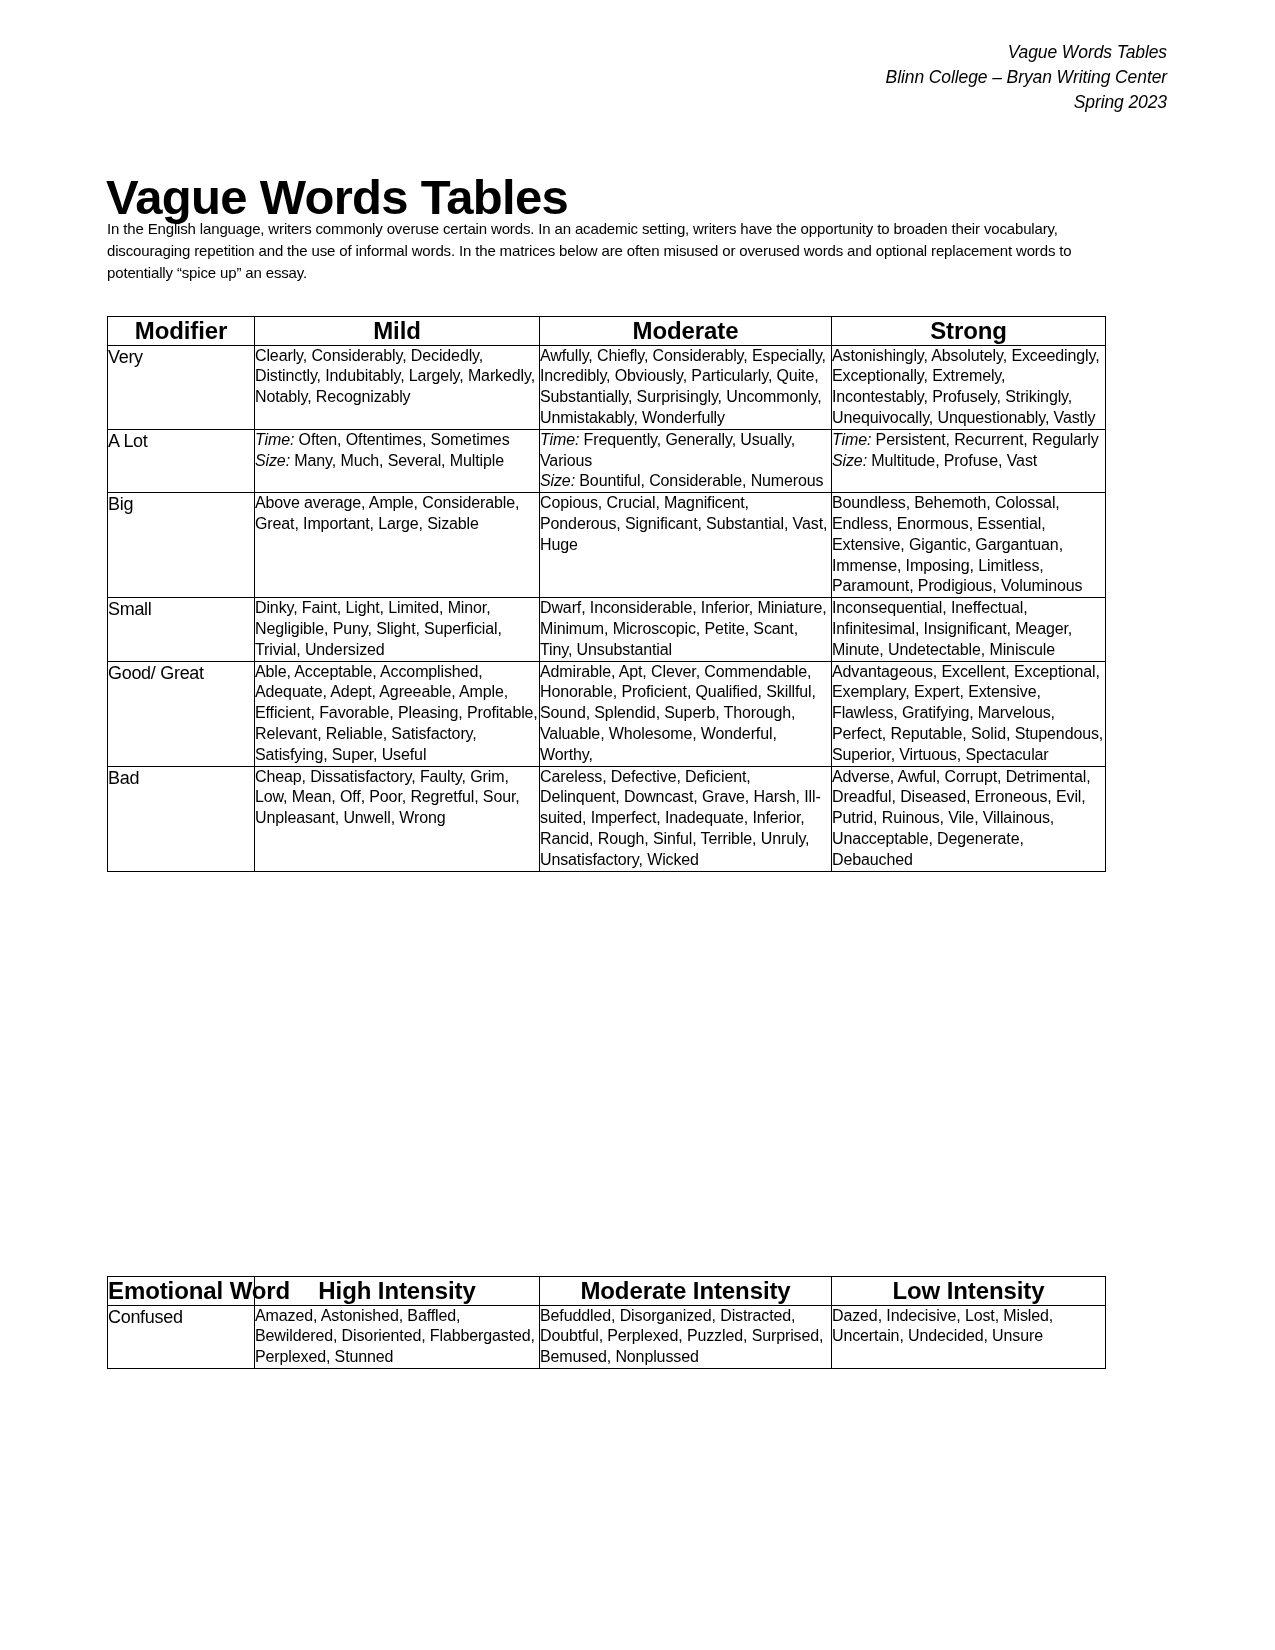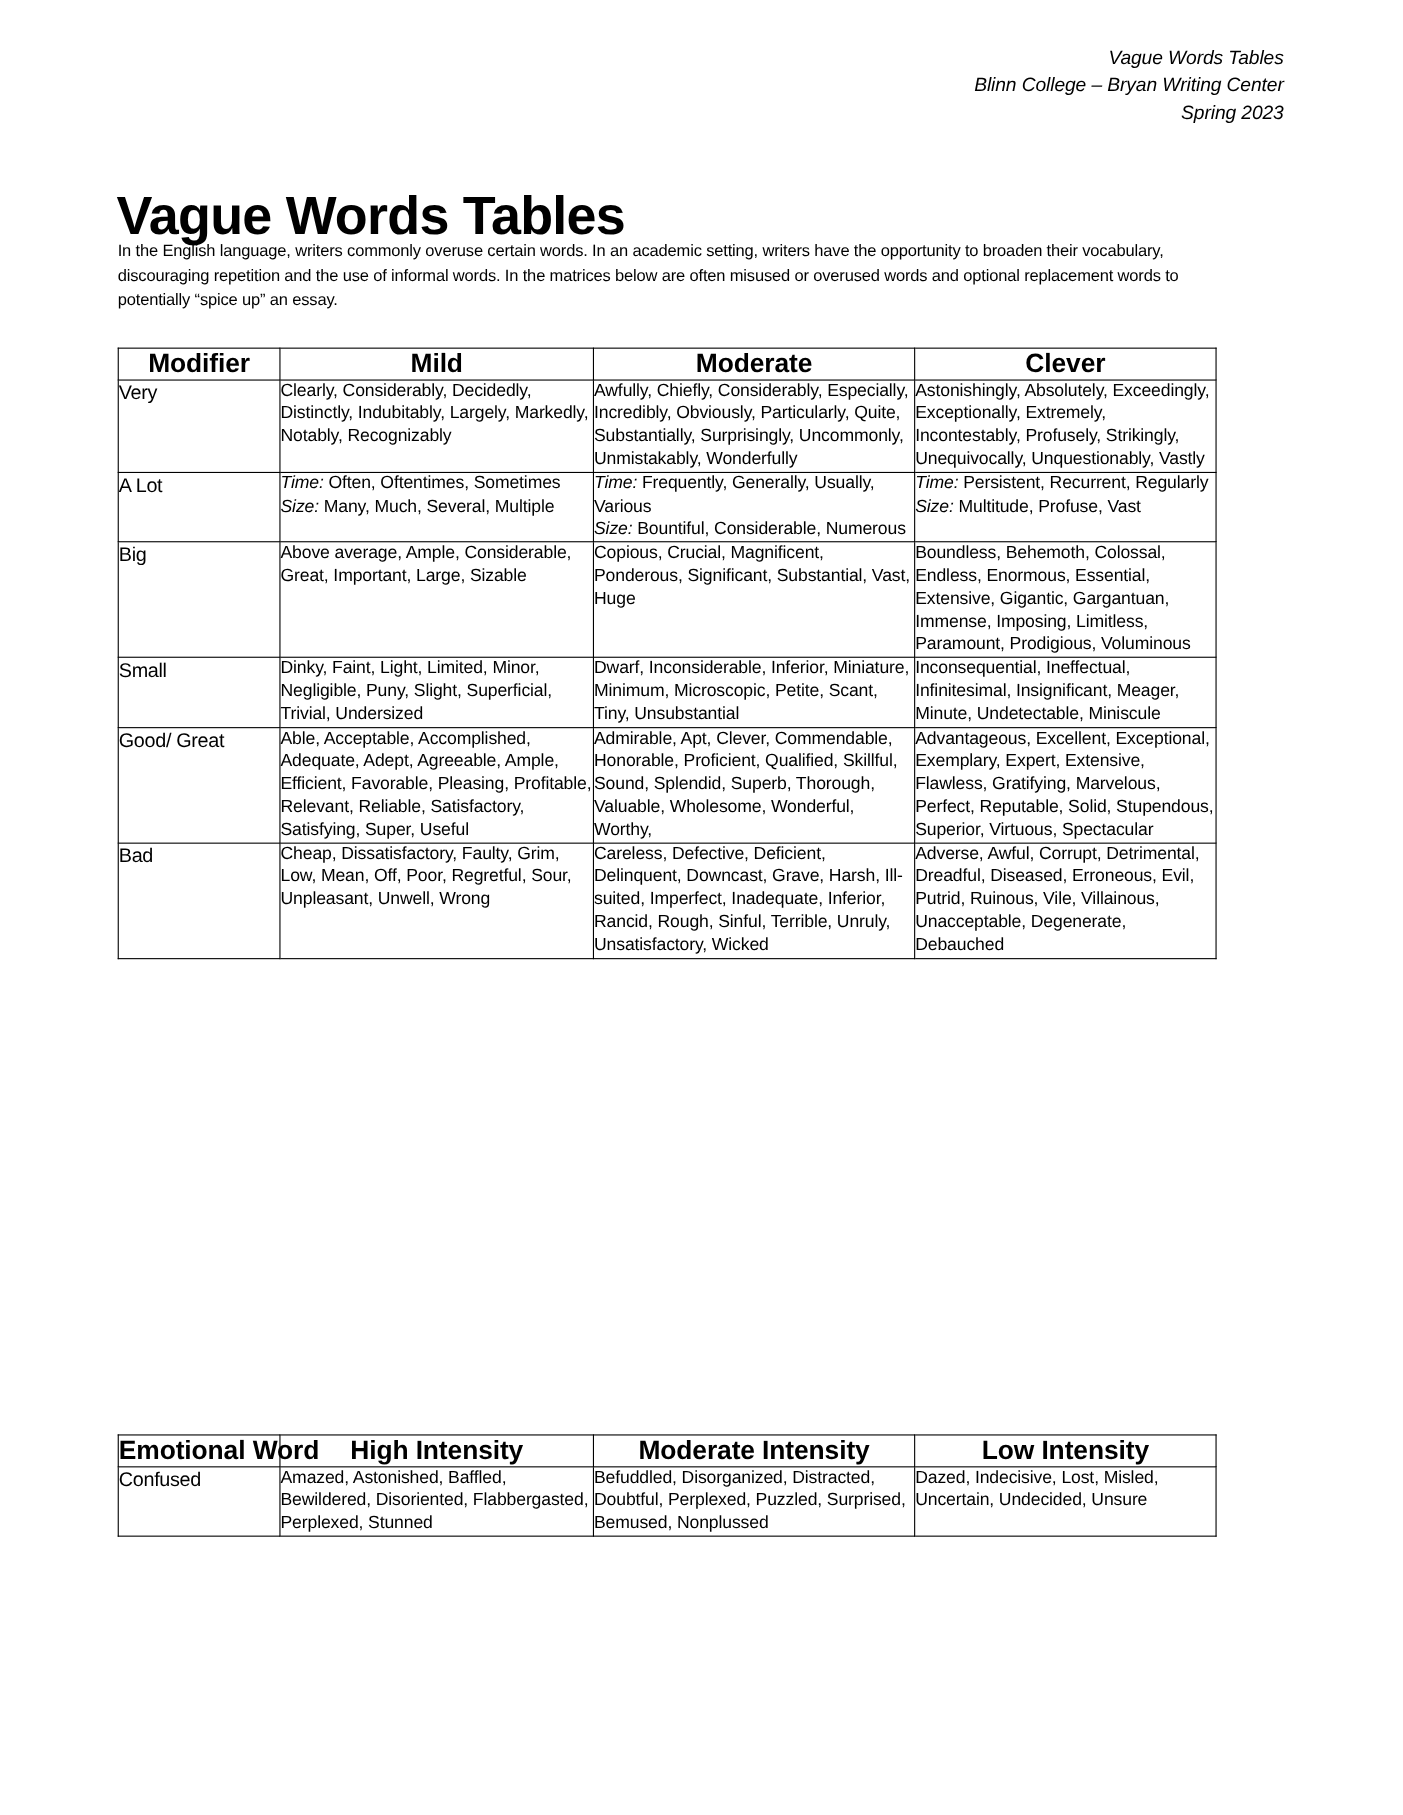--- a/index.html
+++ b/index.html
@@ -93,21 +93,21 @@
   }
   .cell .lbl { font-style: italic; text-align: right; }
 
   
   .c0 { width: 147px; }
   .c1 { width: 285px; }
   .c2 { width: 292px; }
   .c3 { width: 274px; }
 
   #table-modifiers { top: 316px; }
-  #table-emotions  { top: 1304px; }
+  #table-emotions  { top: 1276px; }
 </style>
 </head>
 <body>
 
 <div class="page">
 
   <div class="doc-header">
     <div>Vague Words Tables</div>
     <div>Blinn College – Bryan Writing Center</div>
     <div>Spring 2023</div>
@@ -122,21 +122,21 @@
       <col class="c0">
         <col class="c1">
         <col class="c2">
         <col class="c3">
     </colgroup>
     <thead>
       <tr>
         <th class="colhead">Modifier</th>
         <th class="colhead">Mild</th>
         <th class="colhead">Moderate</th>
-        <th class="colhead">Clever</th>
+        <th class="colhead">Strong</th>
       </tr>
     </thead>
     <tbody>
 
       <tr>
         <td class="rowhead">Very</td>
         <td class="cell">Clearly, Considerably, Decidedly, Distinctly, Indubitably, Largely, Markedly, Notably, Recognizably</td>
         <td class="cell">Awfully, Chiefly, Considerably, Especially, Incredibly, Obviously, Particularly, Quite, Substantially, Surprisingly, Uncommonly, Unmistakably, Wonderfully</td>
         <td class="cell">Astonishingly, Absolutely, Exceedingly, Exceptionally, Extremely, Incontestably, Profusely, Strikingly, Unequivocally, Unquestionably, Vastly</td>
       </tr>

